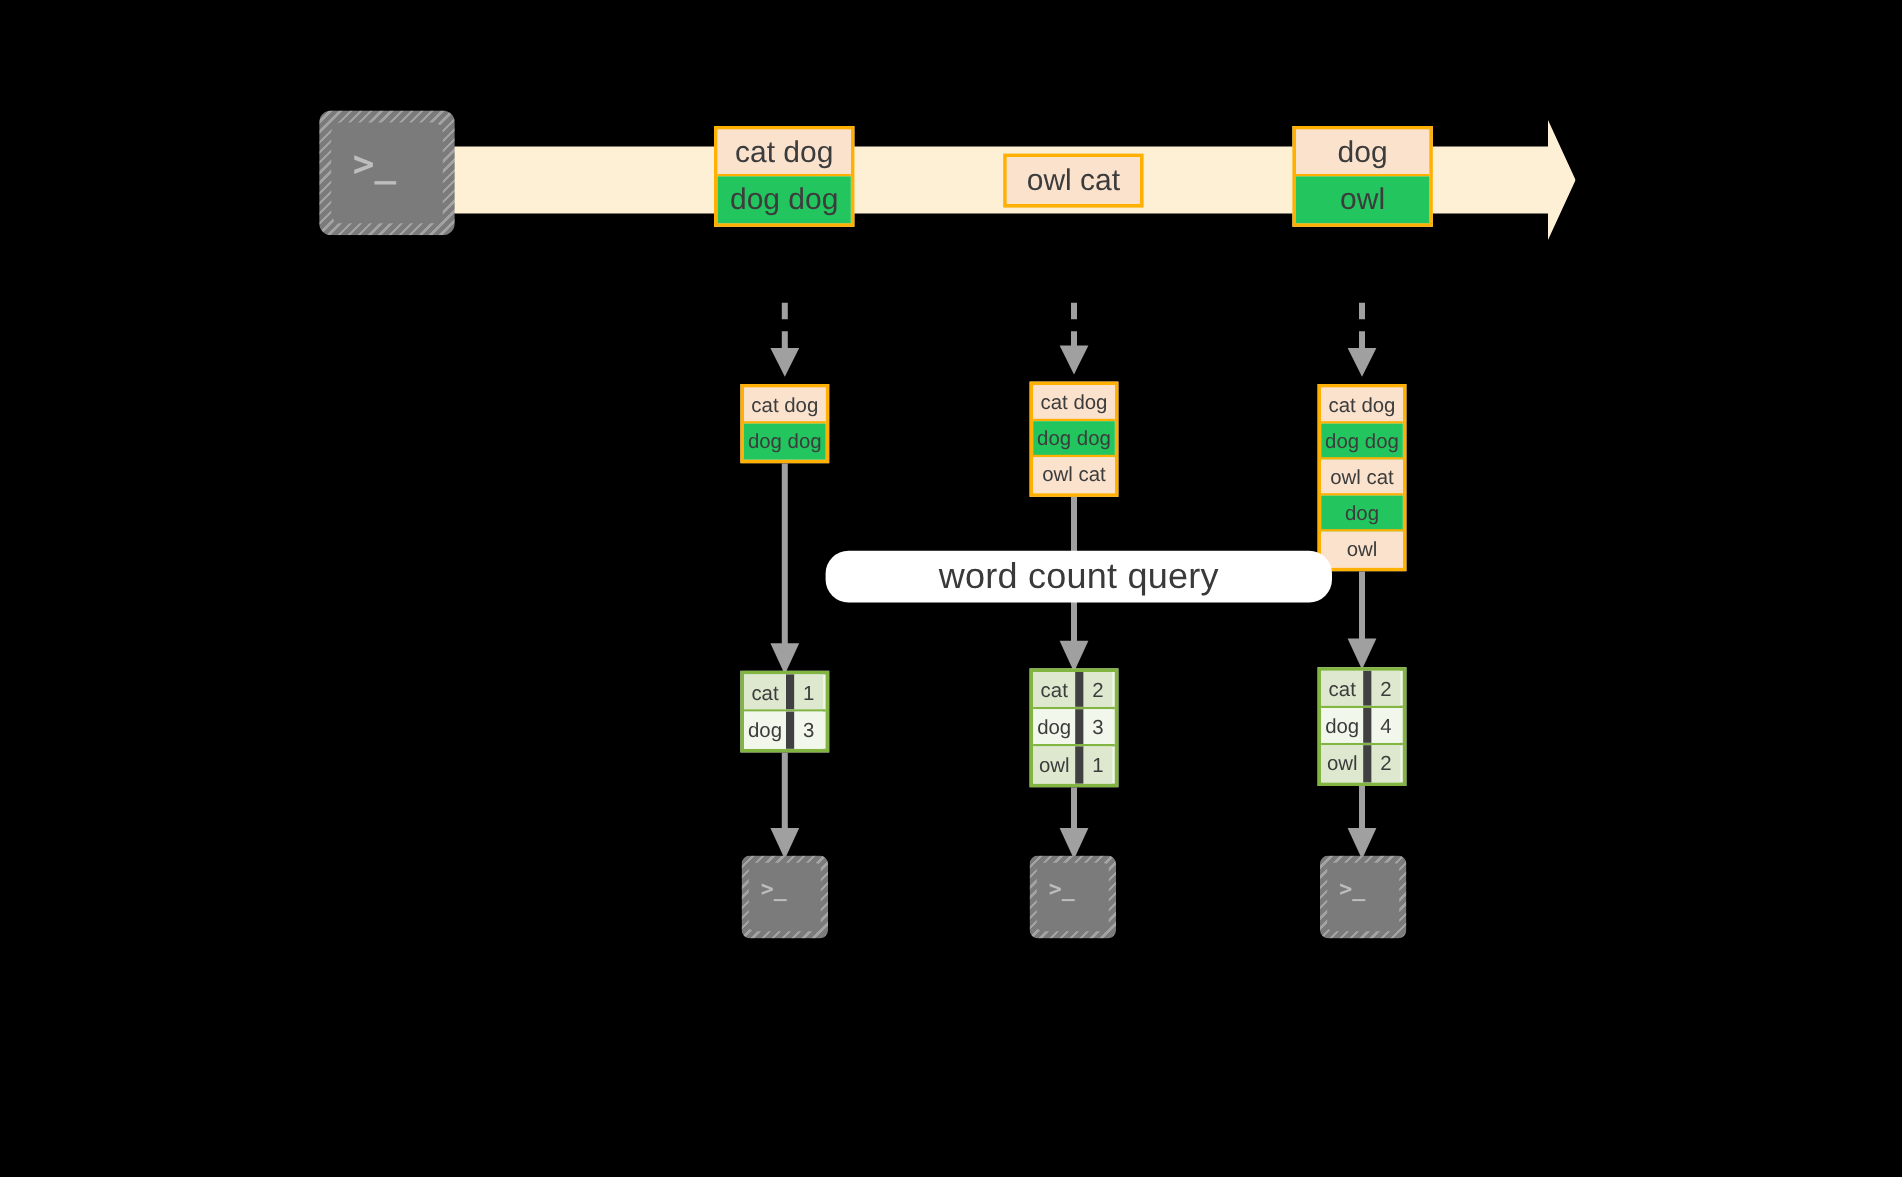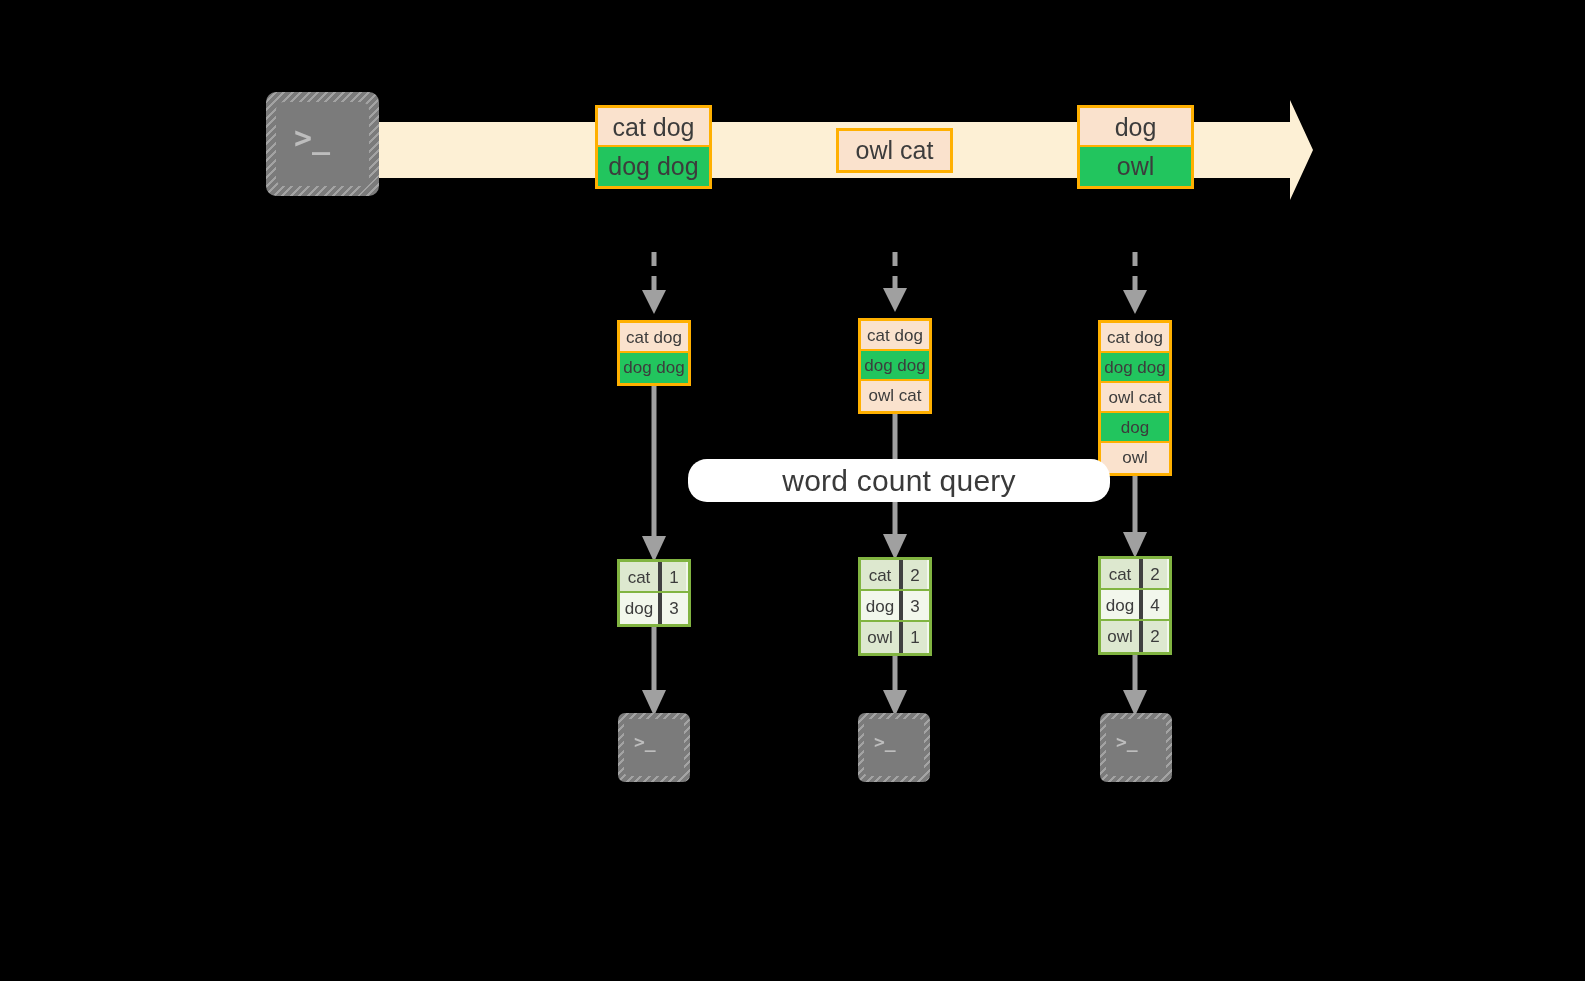--- a/index.html
+++ b/index.html
@@ -104,21 +104,21 @@
     line-height: 31px;
     font-size: 17px;
     color: #3c3c3c;
     text-align: center;
     background: #f2f7ec;
     overflow: hidden;
     white-space: nowrap;
   }
   .res-table .row.alt .k,
   .res-table .row.alt .v { background: #dde8cf; }
-  .res-table .row .k { border-right: 4px solid #404040; }
+  .res-table .row .k { border-right: 7px solid #404040; }
 
   
   .conn { position: absolute; }
 
   
   .query-banner {
     position: absolute;
     background: #ffffff;
     display: flex;
     align-items: center;

